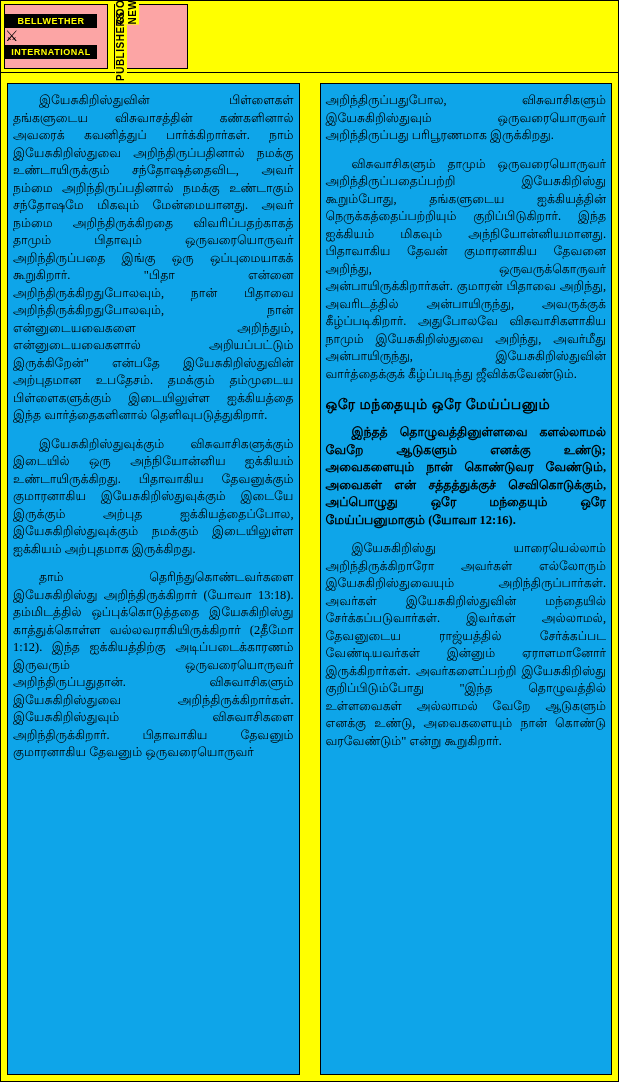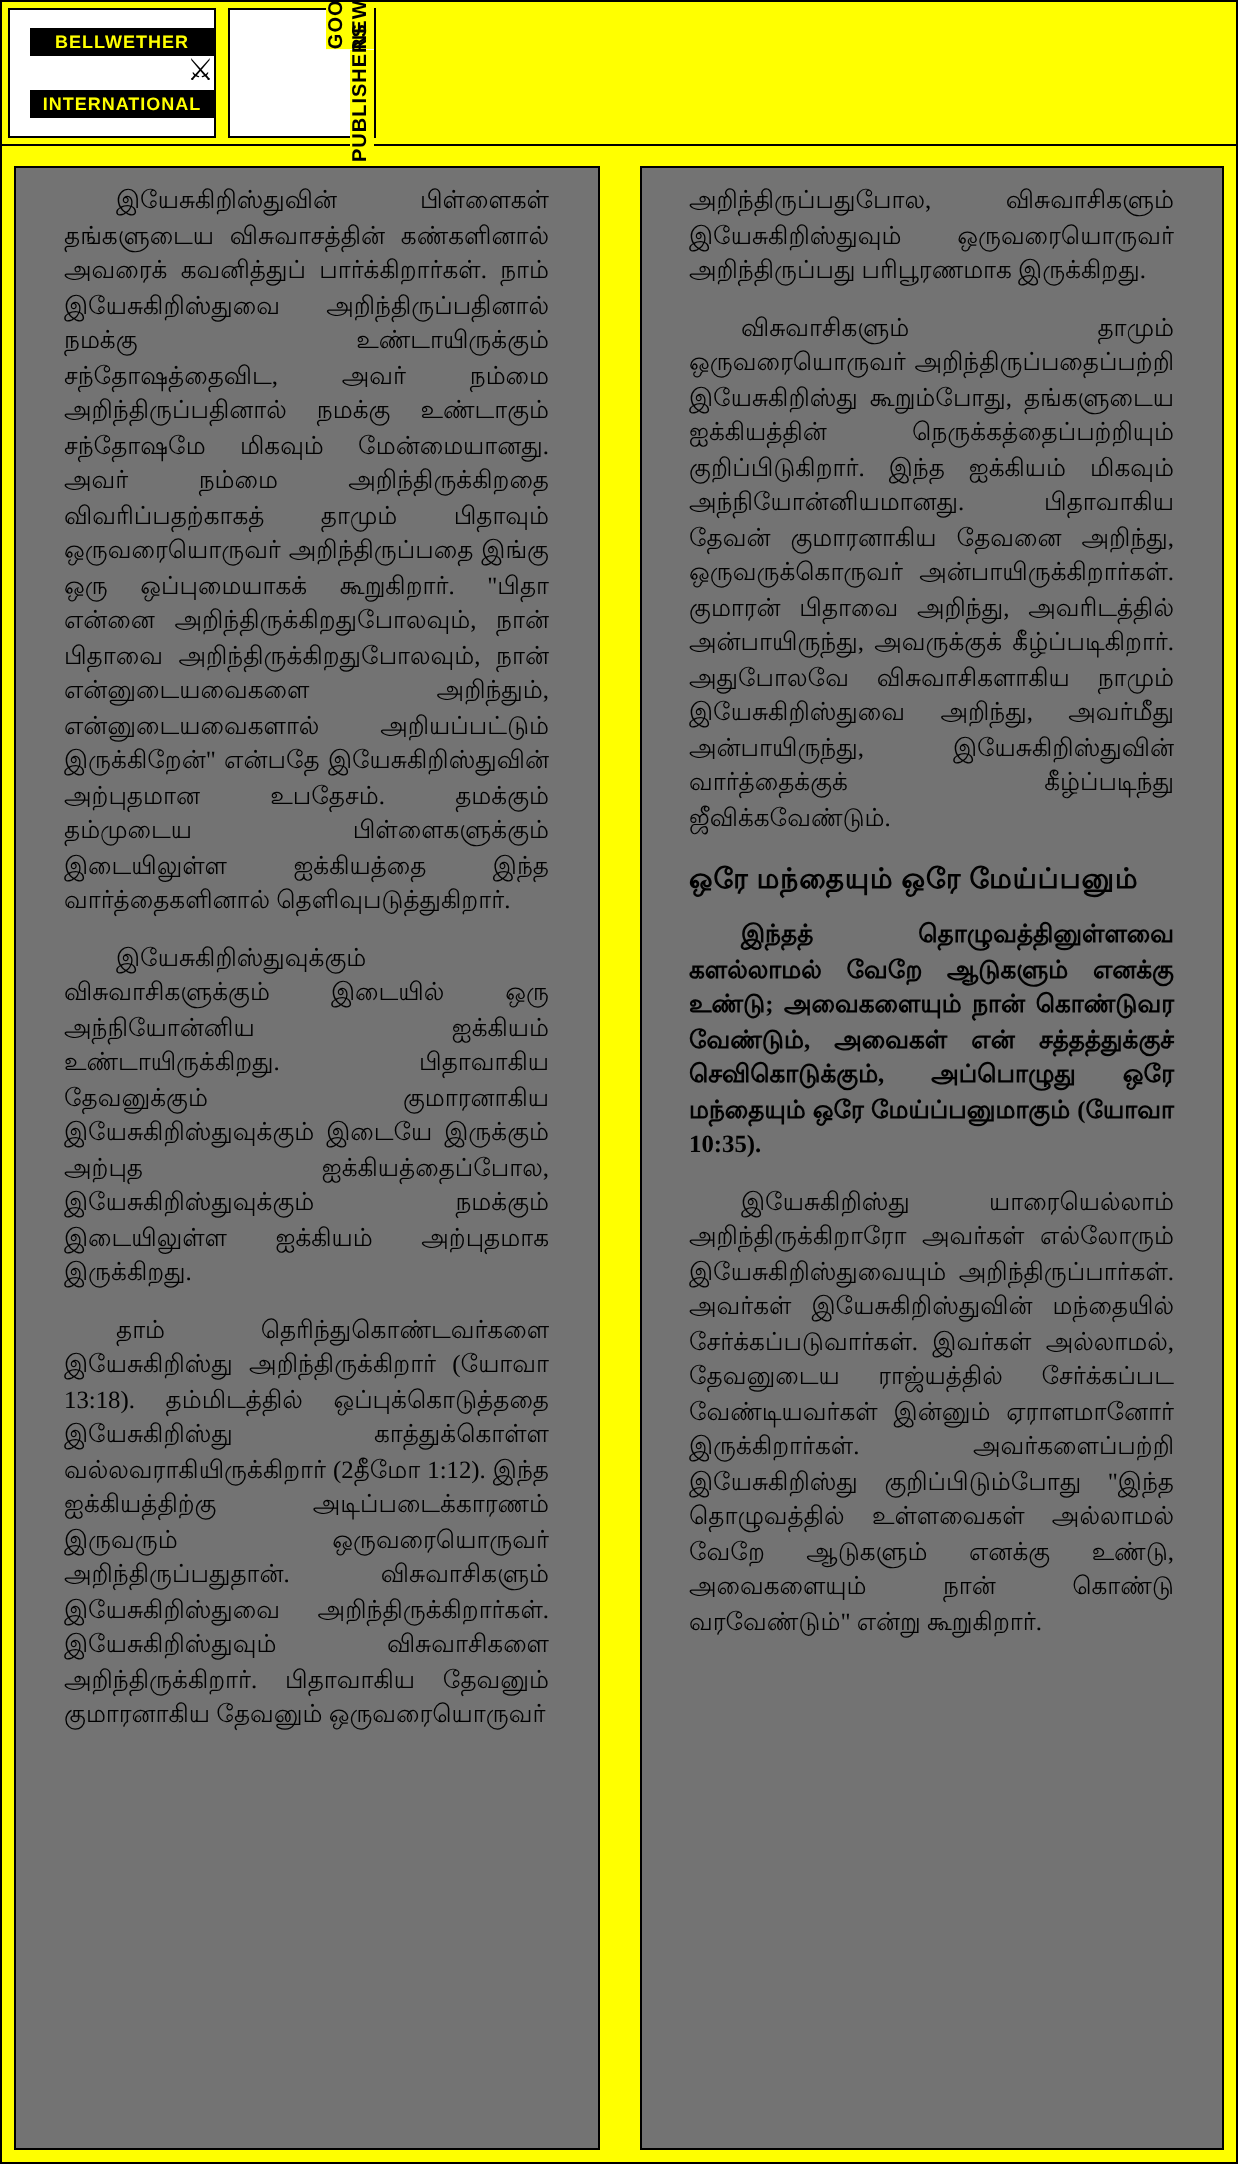--- a/index.html
+++ b/index.html
@@ -26,24 +26,24 @@
     display: flex;
     align-items: stretch;
     height: 72px;
     border-bottom: 1px solid #000000;
     background: #ffff00;
     box-sizing: border-box;
   }
   .logo-left, .logo-right {
     box-sizing: border-box;
     border: 1px solid #000000;
-    background: #ffffff;
+    background: #fca5a5;
     display: flex;
     flex-direction: column;
-    align-items: flex-end;
+    align-items: flex-start;
     justify-content: center;
     margin: 3px;
   }
   .logo-left {
     width: 104px;
     padding: 2px 0;
   }
   .logo-right {
     width: 74px;
     padding: 2px 0;
@@ -109,22 +109,22 @@
   
   .columns {
     display: flex;
     padding: 10px 6px 6px 6px;
     box-sizing: border-box;
     height: 1008px;
   }
   .col {
     box-sizing: border-box;
     border: 1px solid #000000;
-    background: #737373;
-    padding: 8px 24px;
+    background: #0ea5e9;
+    padding: 8px 5px;
     width: 50%;
     overflow: hidden;
   }
   .col.left { margin-right: 4px; }
   .col.right { margin-left: 16px; }
   .para {
     font-family: "Liberation Serif", serif;
     font-size: 12.4px;
     line-height: 17.5px;
     color: #000000;
@@ -174,19 +174,19 @@
     <div class="col left">
       <p class="para">இயேசுகிறிஸ்துவின் பிள்ளைகள் தங்களுடைய விசுவாசத்தின் கண்களினால் அவரைக் கவனித்துப் பார்க்கிறார்கள். நாம் இயேசுகிறிஸ்துவை அறிந்திருப்பதினால் நமக்கு உண்டாயிருக்கும் சந்தோஷத்தைவிட, அவர் நம்மை அறிந்திருப்பதினால் நமக்கு உண்டாகும் சந்தோஷமே மிகவும் மேன்மையானது. அவர் நம்மை அறிந்திருக்கிறதை விவரிப்பதற்காகத் தாமும் பிதாவும் ஒருவரையொருவர் அறிந்திருப்பதை இங்கு ஒரு ஒப்புமையாகக் கூறுகிறார். "பிதா என்னை அறிந்திருக்கிறதுபோலவும், நான் பிதாவை அறிந்திருக்கிறதுபோலவும், நான் என்னுடையவைகளை அறிந்தும், என்னுடையவைகளால் அறியப்பட்டும் இருக்கிறேன்" என்பதே இயேசுகிறிஸ்துவின் அற்புதமான உபதேசம். தமக்கும் தம்முடைய பிள்ளைகளுக்கும் இடையிலுள்ள ஐக்கியத்தை இந்த வார்த்தைகளினால் தெளிவுபடுத்துகிறார்.</p>
       <p class="para">இயேசுகிறிஸ்துவுக்கும் விசுவாசிகளுக்கும் இடையில் ஒரு அந்நியோன்னிய ஐக்கியம் உண்டாயிருக்கிறது. பிதாவாகிய தேவனுக்கும் குமாரனாகிய இயேசுகிறிஸ்துவுக்கும் இடையே இருக்கும் அற்புத ஐக்கியத்தைப்போல, இயேசுகிறிஸ்துவுக்கும் நமக்கும் இடையிலுள்ள ஐக்கியம் அற்புதமாக இருக்கிறது.</p>
       <p class="para">தாம் தெரிந்துகொண்டவர்களை இயேசுகிறிஸ்து அறிந்திருக்கிறார் (யோவா 13:18). தம்மிடத்தில் ஒப்புக்கொடுத்ததை இயேசுகிறிஸ்து காத்துக்கொள்ள வல்லவராகியிருக்கிறார் (2தீமோ 1:12). இந்த ஐக்கியத்திற்கு அடிப்படைக்காரணம் இருவரும் ஒருவரையொருவர் அறிந்திருப்பதுதான். விசுவாசிகளும் இயேசுகிறிஸ்துவை அறிந்திருக்கிறார்கள். இயேசுகிறிஸ்துவும் விசுவாசிகளை அறிந்திருக்கிறார். பிதாவாகிய தேவனும் குமாரனாகிய தேவனும் ஒருவரையொருவர்</p>
     </div>
 
     <div class="col right">
       <p class="para noindent">அறிந்திருப்பதுபோல, விசுவாசிகளும் இயேசுகிறிஸ்துவும் ஒருவரையொருவர் அறிந்திருப்பது பரிபூரணமாக இருக்கிறது.</p>
       <p class="para">விசுவாசிகளும் தாமும் ஒருவரையொருவர் அறிந்திருப்பதைப்பற்றி இயேசுகிறிஸ்து கூறும்போது, தங்களுடைய ஐக்கியத்தின் நெருக்கத்தைப்பற்றியும் குறிப்பிடுகிறார். இந்த ஐக்கியம் மிகவும் அந்நியோன்னியமானது. பிதாவாகிய தேவன் குமாரனாகிய தேவனை அறிந்து, ஒருவருக்கொருவர் அன்பாயிருக்கிறார்கள். குமாரன் பிதாவை அறிந்து, அவரிடத்தில் அன்பாயிருந்து, அவருக்குக் கீழ்ப்படிகிறார். அதுபோலவே விசுவாசிகளாகிய நாமும் இயேசுகிறிஸ்துவை அறிந்து, அவர்மீது அன்பாயிருந்து, இயேசுகிறிஸ்துவின் வார்த்தைக்குக் கீழ்ப்படிந்து ஜீவிக்கவேண்டும்.</p>
       <h2 class="subhead">ஒரே மந்தையும் ஒரே மேய்ப்பனும்</h2>
-      <p class="para bold">இந்தத் தொழுவத்தினுள்ளவை களல்லாமல் வேறே ஆடுகளும் எனக்கு உண்டு; அவைகளையும் நான் கொண்டுவர வேண்டும், அவைகள் என் சத்தத்துக்குச் செவிகொடுக்கும், அப்பொழுது ஒரே மந்தையும் ஒரே மேய்ப்பனுமாகும் (யோவா 10:35).</p>
+      <p class="para bold">இந்தத் தொழுவத்தினுள்ளவை களல்லாமல் வேறே ஆடுகளும் எனக்கு உண்டு; அவைகளையும் நான் கொண்டுவர வேண்டும், அவைகள் என் சத்தத்துக்குச் செவிகொடுக்கும், அப்பொழுது ஒரே மந்தையும் ஒரே மேய்ப்பனுமாகும் (யோவா 12:16).</p>
       <p class="para">இயேசுகிறிஸ்து யாரையெல்லாம் அறிந்திருக்கிறாரோ அவர்கள் எல்லோரும் இயேசுகிறிஸ்துவையும் அறிந்திருப்பார்கள். அவர்கள் இயேசுகிறிஸ்துவின் மந்தையில் சேர்க்கப்படுவார்கள். இவர்கள் அல்லாமல், தேவனுடைய ராஜ்யத்தில் சேர்க்கப்பட வேண்டியவர்கள் இன்னும் ஏராளமானோர் இருக்கிறார்கள். அவர்களைப்பற்றி இயேசுகிறிஸ்து குறிப்பிடும்போது "இந்த தொழுவத்தில் உள்ளவைகள் அல்லாமல் வேறே ஆடுகளும் எனக்கு உண்டு, அவைகளையும் நான் கொண்டு வரவேண்டும்" என்று கூறுகிறார்.</p>
     </div>
 
   </div>
 
 </div>
 
 </body></html>

